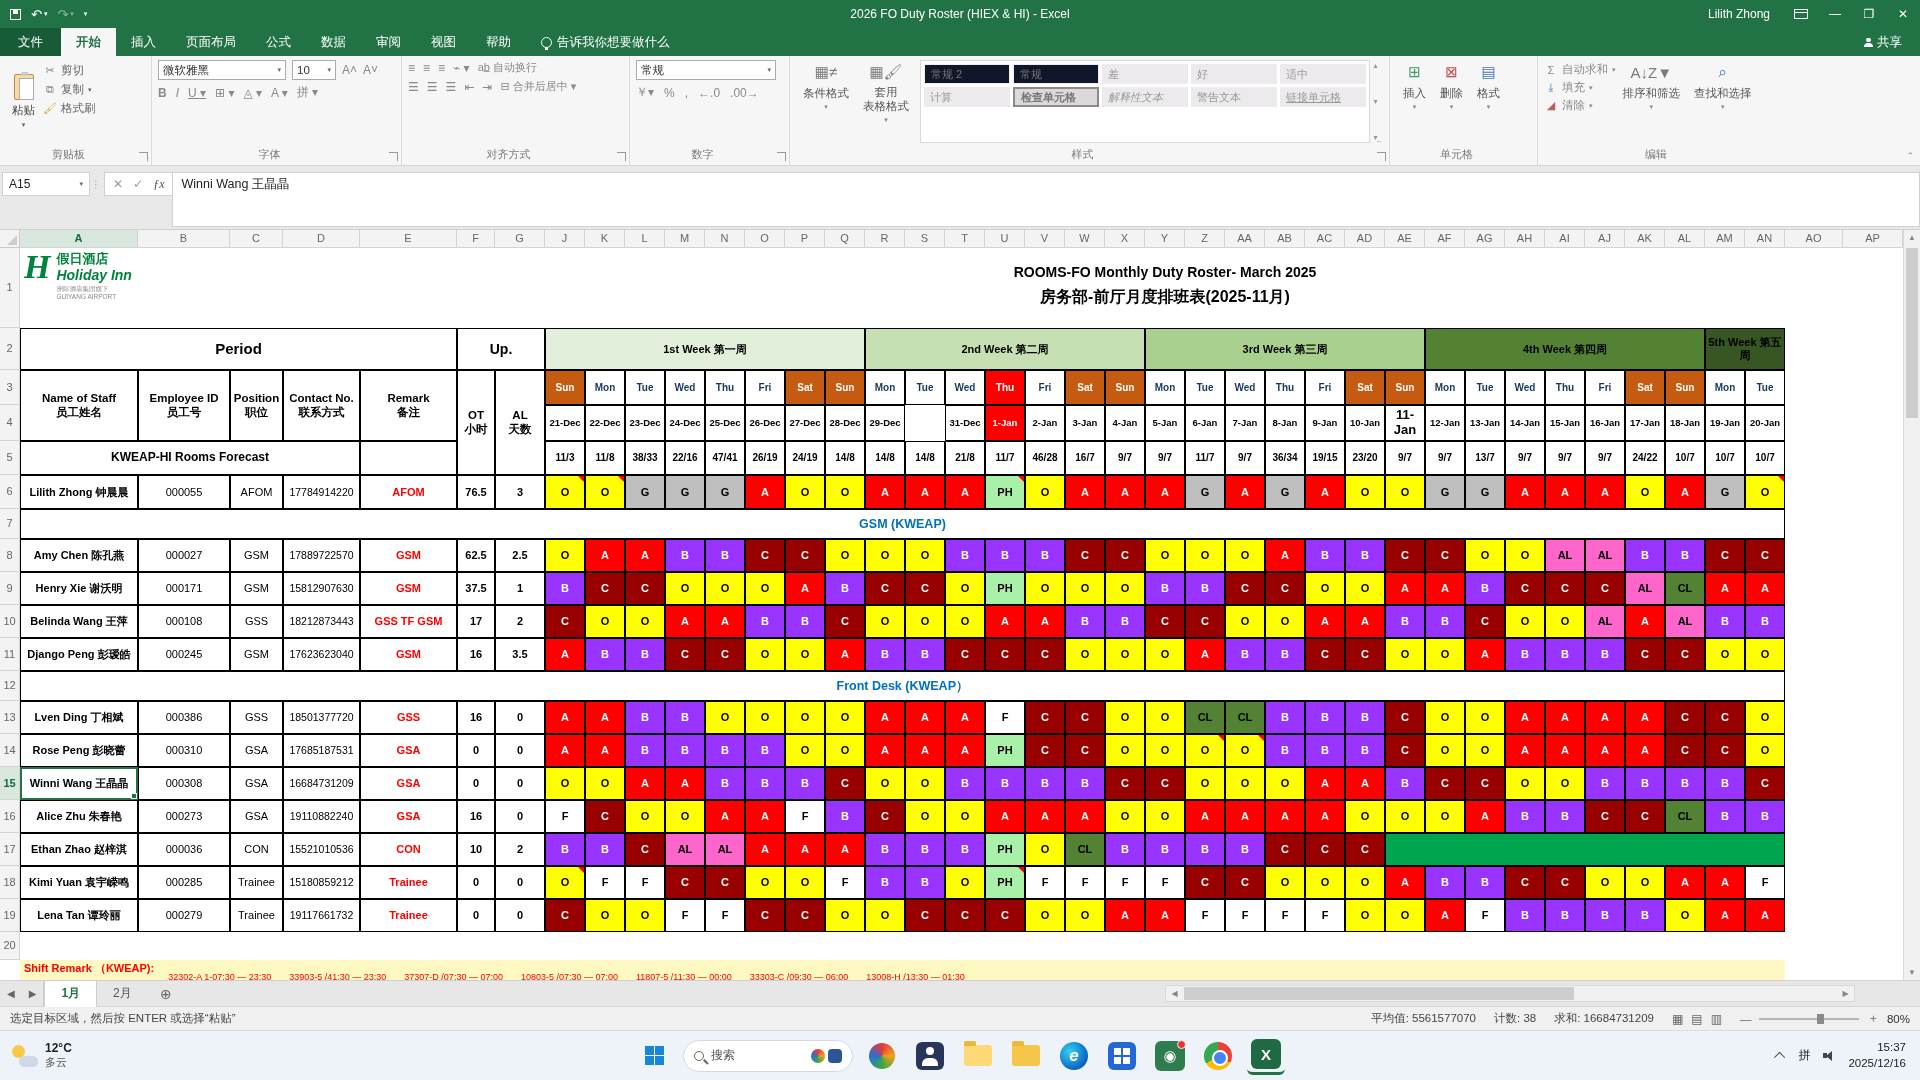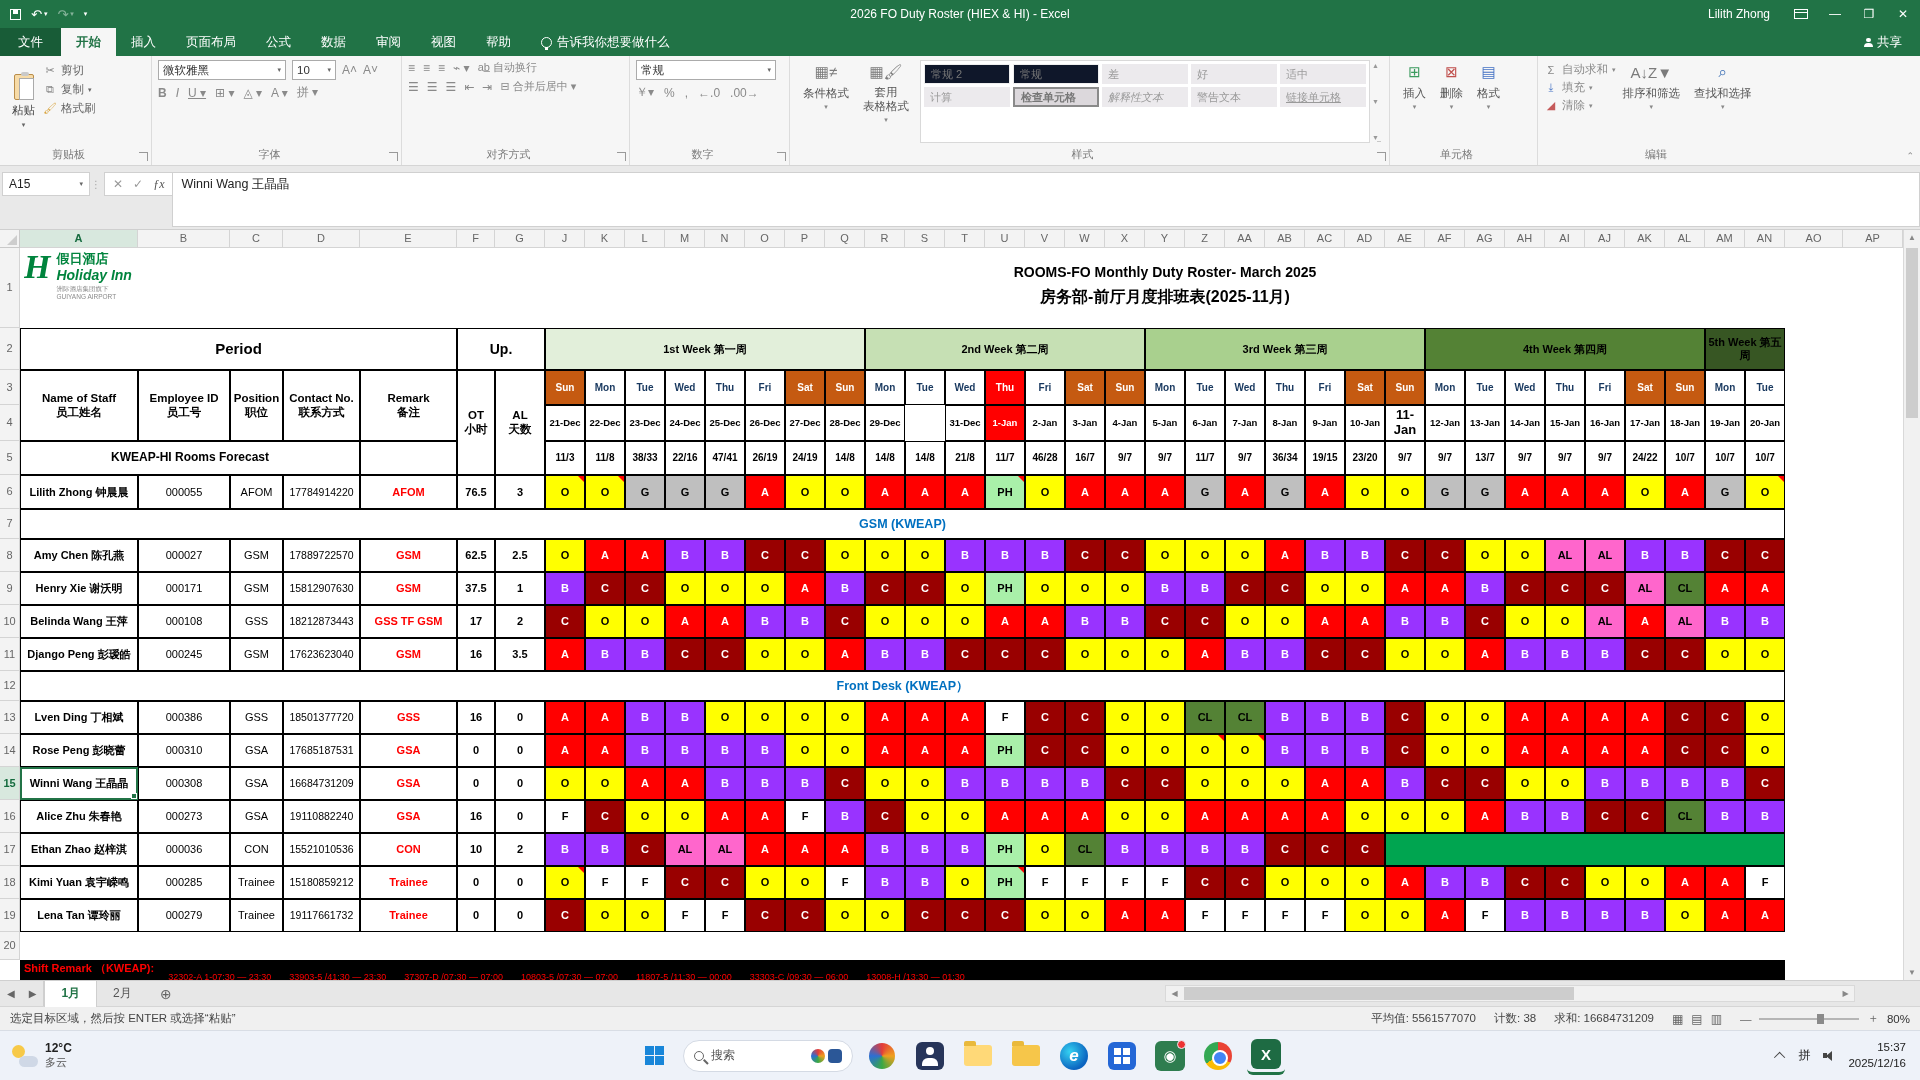--- a/index.html
+++ b/index.html
@@ -1021,21 +1021,21 @@
       <div class="ac bd" style="left: 1425px; top: 669px; width: 40px; height: 33px; background: rgb(255, 0, 0); color: rgb(255, 255, 255); font-weight: bold; font-size: 11px; position: absolute;">A</div>
       <div class="ac bd" style="left: 1465px; top: 669px; width: 40px; height: 33px; background: rgb(255, 255, 255); color: rgb(0, 0, 0); font-weight: bold; font-size: 11px; position: absolute;">F</div>
       <div class="ac bd" style="left: 1505px; top: 669px; width: 40px; height: 33px; background: rgb(153, 51, 255); color: rgb(255, 255, 255); font-weight: bold; font-size: 11px; position: absolute;">B</div>
       <div class="ac bd" style="left: 1545px; top: 669px; width: 40px; height: 33px; background: rgb(153, 51, 255); color: rgb(255, 255, 255); font-weight: bold; font-size: 11px; position: absolute;">B</div>
       <div class="ac bd" style="left: 1585px; top: 669px; width: 40px; height: 33px; background: rgb(153, 51, 255); color: rgb(255, 255, 255); font-weight: bold; font-size: 11px; position: absolute;">B</div>
       <div class="ac bd" style="left: 1625px; top: 669px; width: 40px; height: 33px; background: rgb(153, 51, 255); color: rgb(255, 255, 255); font-weight: bold; font-size: 11px; position: absolute;">B</div>
       <div class="ac bd" style="left: 1665px; top: 669px; width: 40px; height: 33px; background: rgb(255, 255, 0); color: rgb(0, 0, 0); font-weight: bold; font-size: 11px; position: absolute;">O</div>
       <div class="ac bd" style="left: 1705px; top: 669px; width: 40px; height: 33px; background: rgb(255, 0, 0); color: rgb(255, 255, 255); font-weight: bold; font-size: 11px; position: absolute;">A</div>
       <div class="ac bd" style="left: 1745px; top: 669px; width: 40px; height: 33px; background: rgb(255, 0, 0); color: rgb(255, 255, 255); font-weight: bold; font-size: 11px; position: absolute;">A</div>
       <div class="ac " style="left: 1385px; top: 603px; width: 400px; height: 33px; background: transparent; border: 1px solid rgb(0, 0, 0); pointer-events: none;"></div>
-      <div class="ac " style="left: 20px; top: 730px; width: 1765px; height: 20px; background: #000000; justify-content: flex-start; align-items: flex-start; padding: 2px 4px; overflow: hidden;">
+      <div class="ac " style="left: 20px; top: 730px; width: 1765px; height: 20px; background: #fef9c3; justify-content: flex-start; align-items: flex-start; padding: 2px 4px; overflow: hidden;">
         <span style="color:#f00;font-weight:bold;font-size:11px;white-space:nowrap;">Shift Remark （KWEAP):</span>
         <span style="color:#f00;font-size:9px;white-space:nowrap;margin-left:14px;margin-top:10px;">32302-A 1-07:30 — 23:30　　33903-5 /41:30 — 23:30　　37307-D /07:30 — 07:00　　10803-5 /07:30 — 07:00　　11807-5 /11:30 — 00:00　　33303-C /09:30 — 06:00　　13008-H /13:30 — 01:30</span>
       </div>
       <div class="ac " style="left: 1903px; top: 0px; width: 17px; height: 750px; background: rgb(241, 241, 241); border-left: 1px solid rgb(217, 217, 217); flex-direction: column; justify-content: space-between;">
         <span style="font-size:8px;color:#888;padding-top:3px;">▲</span>
         <span style="position:absolute;top:18px;left:2px;right:2px;height:170px;background:#cdcdcd;"></span>
         <span style="font-size:8px;color:#888;padding-bottom:3px;">▼</span>
       </div>
     </div>
 

